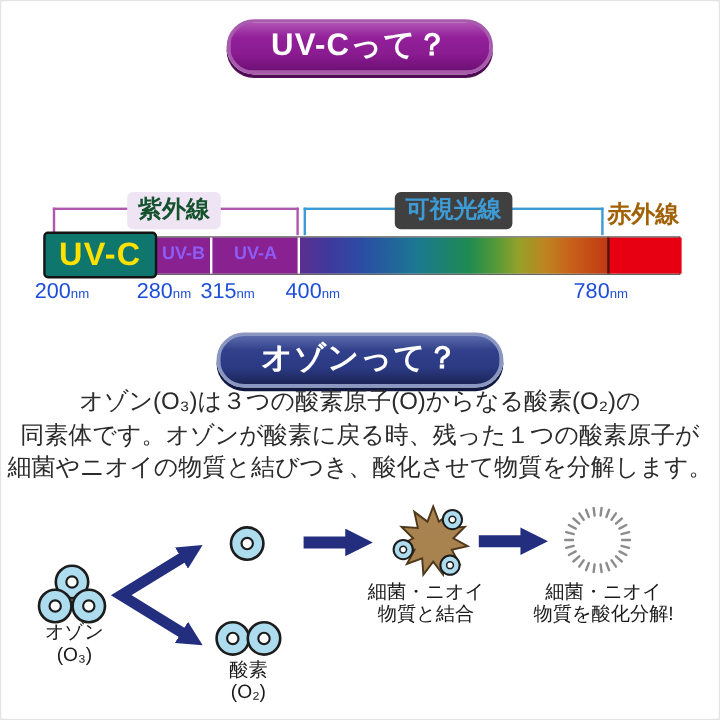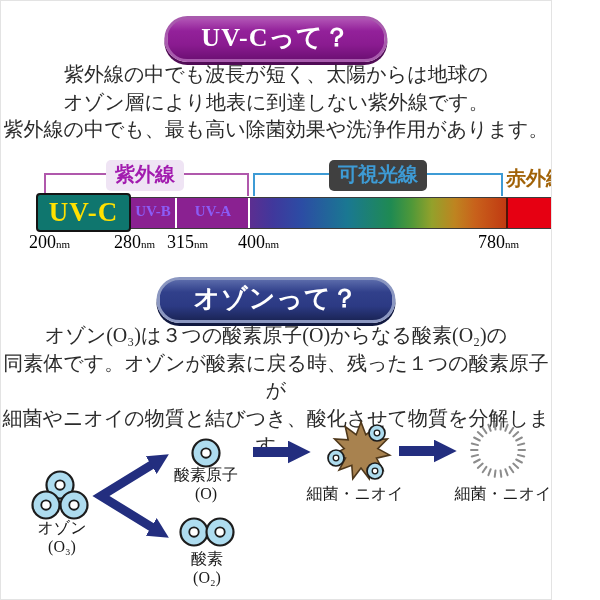--- a/index.html
+++ b/index.html
@@ -1,59 +1,59 @@
 <!DOCTYPE html>
 <html><head>
 <meta charset="utf-8">
 <style>
   html,body{margin:0;padding:0;background:#fff;}
-  .stage{position:relative;width:552px;height:600px;background:#fff;overflow:hidden;
-         font-family:Liberation Serif, serif;border:1px solid #e3e3e3;box-sizing:border-box;}
+  .stage{position:relative;width:600px;height:600px;background:#fff;overflow:hidden;
+         font-family:Liberation Sans, sans-serif;border:1px solid #e3e3e3;box-sizing:border-box;}
 
   
   .badge{position:absolute;left:50%;transform:translateX(-50%);padding:1px 34px 4px;
          border-radius:24px;font-size:26px;font-weight:bold;color:#fff;letter-spacing:1px;white-space:nowrap;}
   .badge-uvc{top:15px;background:linear-gradient(180deg,#b052b4 0%,#93219a 30%,#8a1b90 65%,#6e1075 100%);
              border:3px solid #a85bad;box-shadow:0 3px 0 #500b55;}
   .badge-ozone{top:276px;background:linear-gradient(180deg,#5a6aaa 0%,#31408b 30%,#2c3a84 65%,#1b2558 100%);
                border:3px solid #8b97c1;box-shadow:0 3px 0 #101840;}
 
   
   .para{position:absolute;width:100%;text-align:center;font-size:20px;line-height:27.5px;color:#2b2b2b;}
   .para-uvc{top:60px}
   .para-ozone{top:321px}
 
   
   .bracket{position:absolute;top:172px;height:23px;border-style:solid;border-width:2.5px 2.5px 0 2.5px;box-sizing:border-box;}
   .bracket-uv{left:43px;width:205px;border-color:#B058AC;}
   .bracket-vis{left:252px;width:250px;border-color:#3D9BD5;}
   .bracket-label{position:absolute;top:159px;transform:translateX(-50%);font-size:20px;font-weight:bold;
                  padding:1px 9px 3px;border-radius:5px;z-index:2;white-space:nowrap;}
-  .bl-uv{left:144px;background:#EFE4F4;color:#a21caf;}
+  .bl-uv{left:144px;background:#EFE4F4;color:#14532d;}
   .bl-vis{left:377px;background:#404040;color:#3D9BD5;}
   .label-ir{position:absolute;left:505px;top:164px;font-size:20px;font-weight:bold;color:#a16207;white-space:nowrap;}
 
   .bar{position:absolute;left:38px;top:196px;width:528px;height:32px;border:1.5px solid #3c3c3c;box-sizing:border-box;}
   .seg{position:absolute;top:0;height:100%;}
   .seg-uv{left:0;width:210px;background:#8A2191;}
   .seg-rainbow{left:210px;width:256px;
     background:linear-gradient(90deg,#5C2E91 0%,#40389C 9%,#2C4CA4 20%,#1A7892 38%,#1F8A52 55%,#4E9839 63%,#93A12B 71%,#BE8420 80%,#C8611B 88%,#C13A12 100%);}
   .seg-red{left:466px;width:62px;background:#E60012;border-left:2px solid #4f1507;box-sizing:border-box;}
   .sep{position:absolute;top:0;width:2px;height:100%;background:#fff;}
   .sep-315{left:135px}
   .sep-400{left:208px}
 
   .uvc-box{position:absolute;left:35px;top:192px;width:95px;height:39px;background:#0f766e;
            border:2.5px solid #141414;border-radius:4px;z-index:3;display:flex;align-items:center;justify-content:center;
            font-size:27px;font-weight:bold;color:#FFE100;box-sizing:border-box;letter-spacing:1px;}
   .band-label{position:absolute;z-index:2;color:#8b5cf6;font-size:15px;font-weight:bold;top:202px;transform:translateX(-50%);}
   .band-uvb{left:152px}
   .band-uva{left:212px}
 
-  .tick{position:absolute;top:231px;font-size:18px;color:#000000;white-space:nowrap;}
+  .tick{position:absolute;top:231px;font-size:18px;color:#1d4ed8;white-space:nowrap;}
   .tick .unit{font-size:11px;}
   .t200{left:28px}.t280{left:113px}.t315{left:166px}.t400{left:237px}.t780{left:477px}
 
   
   .dlabel{position:absolute;transform:translateX(-50%);text-align:center;font-size:16px;line-height:18.5px;
           color:#1a1a1a;white-space:nowrap;}
   .dl-ozone{left:61px;top:518px}
   .dl-oatom{left:205px;top:465px}
   .dl-o2{left:206px;top:549px}
   .dl-bind{left:354px;top:484px}
@@ -61,25 +61,20 @@
 
   #diagram-svg{position:absolute;left:0;top:415px;}
 </style>
 </head>
 <body>
 
 <div class="stage">
 
   <div class="badge badge-uvc">UV-Cって？</div>
 
-  <div class="para para-uvc">
-    <div>紫外線の中でも波長が短く、太陽からは地球の</div>
-    <div>オゾン層により地表に到達しない紫外線です。</div>
-    <div>紫外線の中でも、最も高い除菌効果や洗浄作用があります。</div>
-  </div>
 
   <div class="bracket bracket-uv"></div>
   <div class="bracket bracket-vis"></div>
   <div class="bracket-label bl-uv">紫外線</div>
   <div class="bracket-label bl-vis">可視光線</div>
   <div class="label-ir">赤外線</div>
 
   <div class="bar">
     <div class="seg seg-uv"></div>
     <div class="seg seg-rainbow"></div>
@@ -186,28 +181,26 @@
         <line x1="512.3" y1="20.4" x2="517.2" y2="16.1" stroke="#8c8c8c" stroke-width="2" stroke-linecap="round"></line>
         <line x1="515.2" y1="24.5" x2="520.9" y2="21.5" stroke="#8c8c8c" stroke-width="2" stroke-linecap="round"></line>
         <line x1="516.9" y1="29.1" x2="523.2" y2="27.5" stroke="#8c8c8c" stroke-width="2" stroke-linecap="round"></line>
       </g>
   </svg>
 
   <div class="dlabel dl-ozone">
     <div>オゾン</div>
     <div>(O₃)</div>
   </div>
-  <div class="dlabel dl-oatom">
-    <div>酸素原子</div>
-    <div>(O)</div>
-  </div>
   <div class="dlabel dl-o2">
     <div>酸素</div>
     <div>(O₂)</div>
   </div>
   <div class="dlabel dl-bind">
     <div>細菌・ニオイ</div>
+    <div>物質と結合</div>
   </div>
   <div class="dlabel dl-dec">
     <div>細菌・ニオイ</div>
+    <div>物質を酸化分解!</div>
   </div>
 
 </div>
 
 </body></html>

